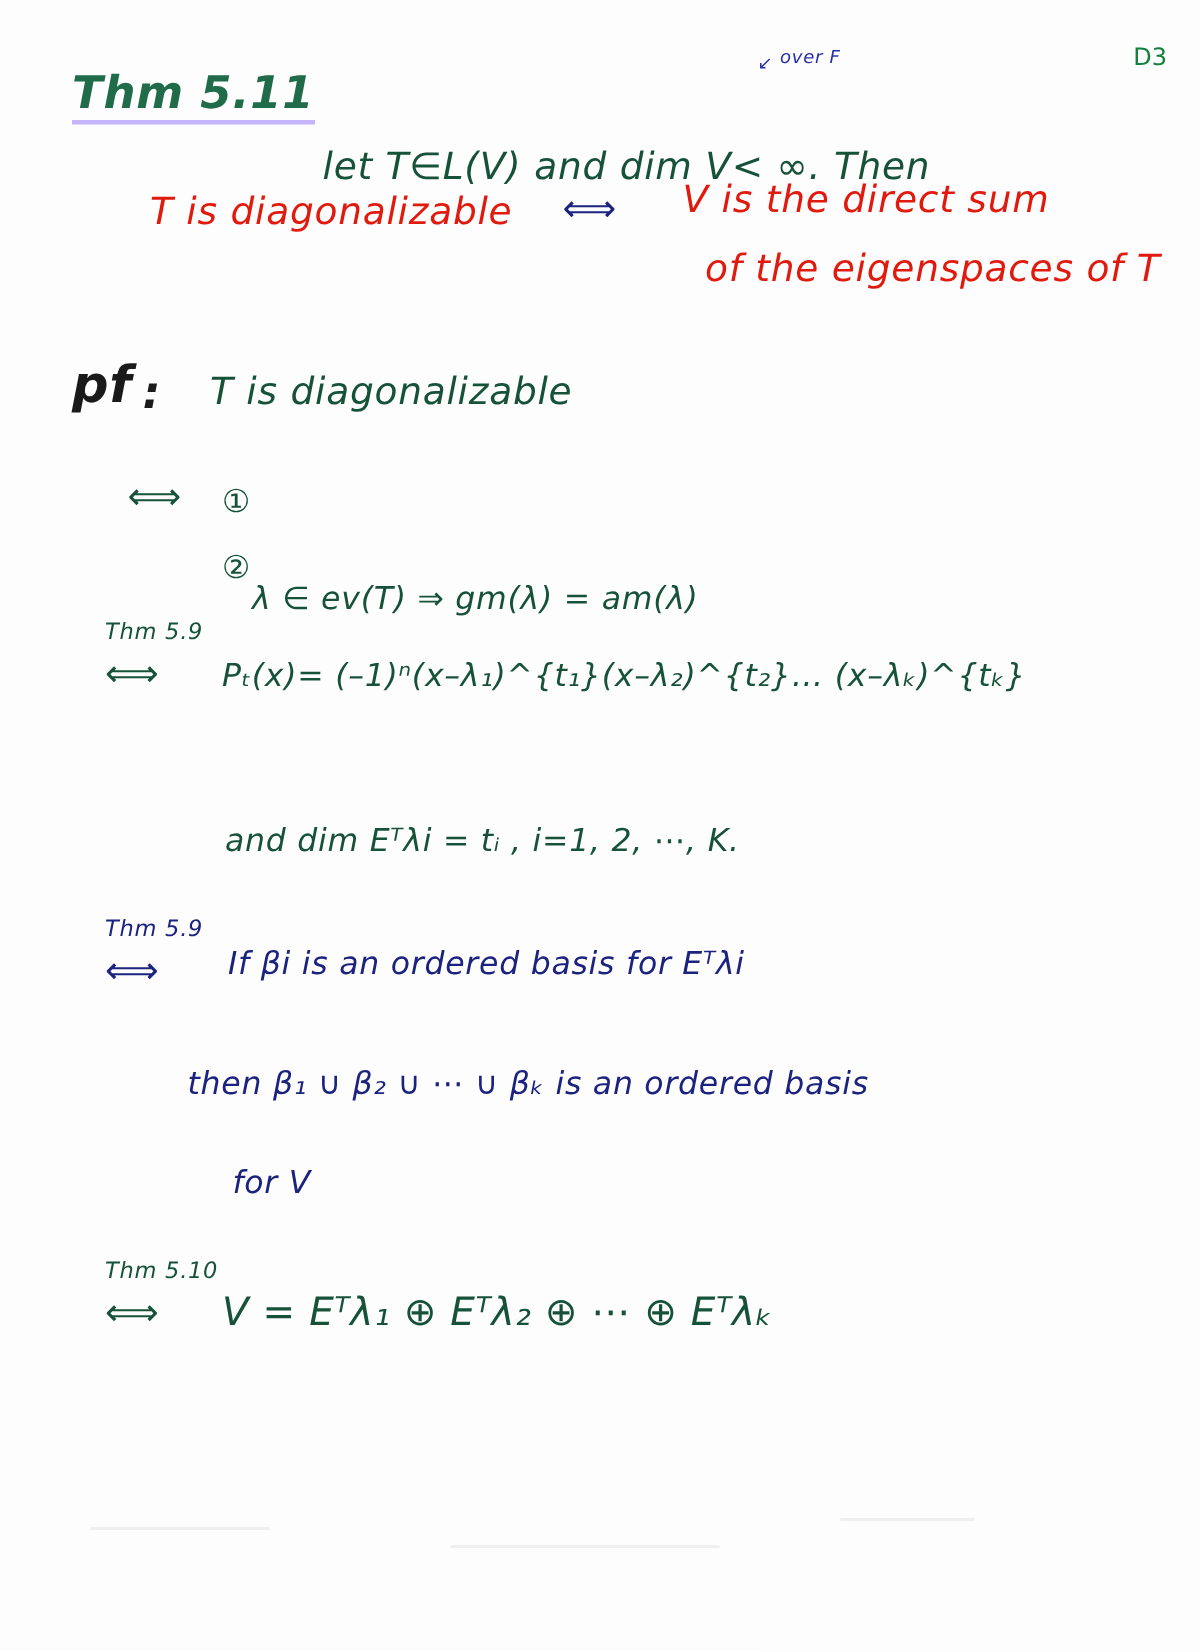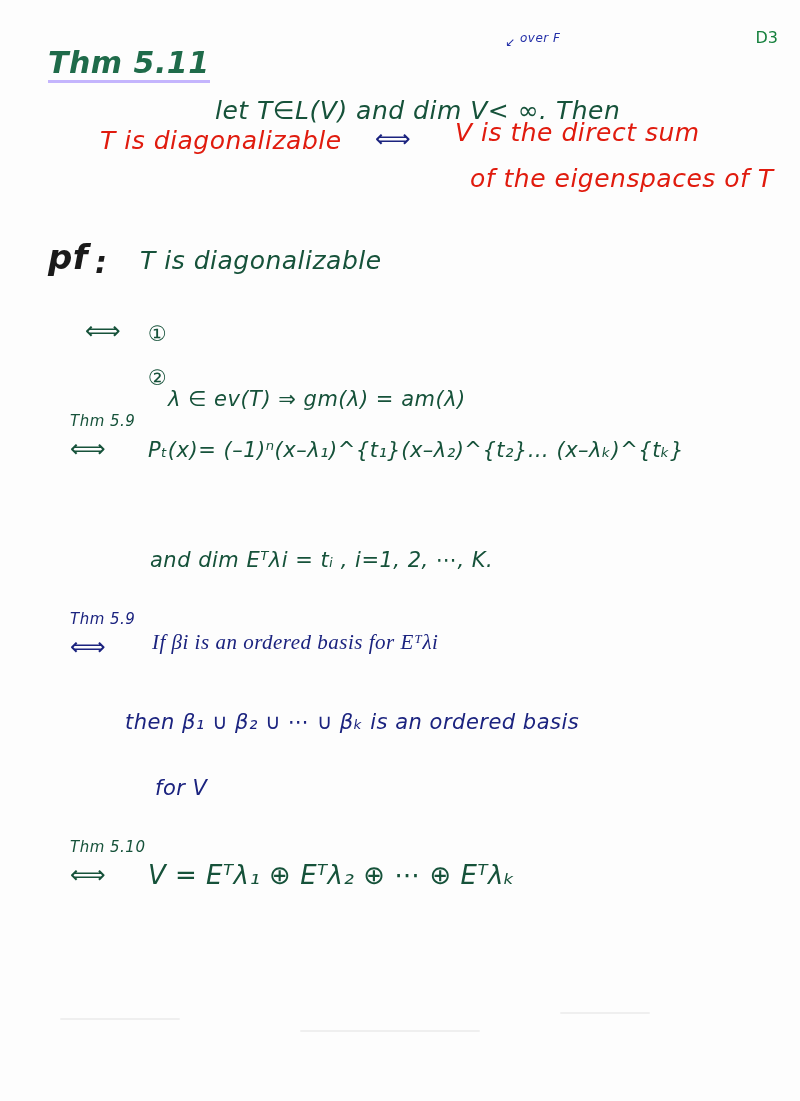--- a/index.html
+++ b/index.html
@@ -96,21 +96,21 @@
 
   <div class="hw tiny dgreen" style="left:70px; top:414px; font-size:15px;">Thm 5.9</div>
   <div class="hw med dgreen arrow" style="left:70px; top:436px;">⟺</div>
 
   <div class="hw small dgreen" style="left:148px; top:440px;">Pₜ(x)= (–1)ⁿ(x–λ₁)^{t₁}(x–λ₂)^{t₂}… (x–λₖ)^{tₖ}</div>
   <div class="hw small dgreen" style="left:125px; top:550px;margin-left:25px;">and   dim Eᵀλi = tᵢ ,   i=1, 2, ⋯, K.</div>
 
   <div class="hw tiny dblue" style="left:70px; top:612px; font-size:15px;">Thm 5.9</div>
   <div class="hw med dblue arrow" style="left:70px; top:634px;">⟺</div>
 
-  <div class="hw small dblue" style="left:152px; top:632px;font-family:Liberation Serif, serif;">If  βi  is an ordered  basis  for  Eᵀλi</div>
+  <div class="hw small dblue" style="left:152px; top:632px;">If  βi  is an ordered  basis  for  Eᵀλi</div>
   <div class="hw small dblue" style="left:125px; top:712px;">then  β₁ ∪ β₂ ∪ ⋯ ∪ βₖ is an ordered basis</div>
   <div class="hw small dblue" style="left:155px; top:778px;">for V</div>
 
   <div class="hw tiny dgreen" style="left:70px; top:840px; font-size:15px;">Thm 5.10</div>
   <div class="hw med dgreen arrow" style="left:70px; top:862px;">⟺</div>
 
   <div class="hw med dgreen" style="left:148px; top:862px; font-size:26px;text-align:center;">V = Eᵀλ₁ ⊕ Eᵀλ₂ ⊕ ⋯ ⊕ Eᵀλₖ</div>
 
   <div class="smudge" style="left:60px;  top:1018px; width:120px;"></div>
   <div class="smudge" style="left:300px; top:1030px; width:180px;"></div>

